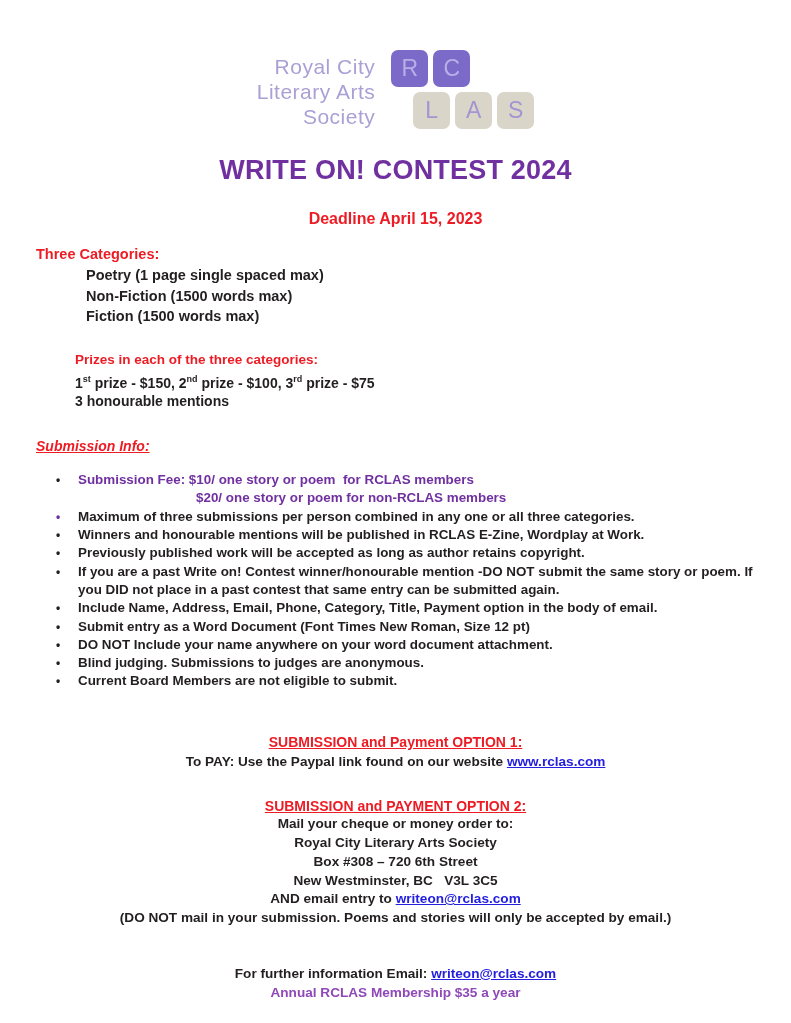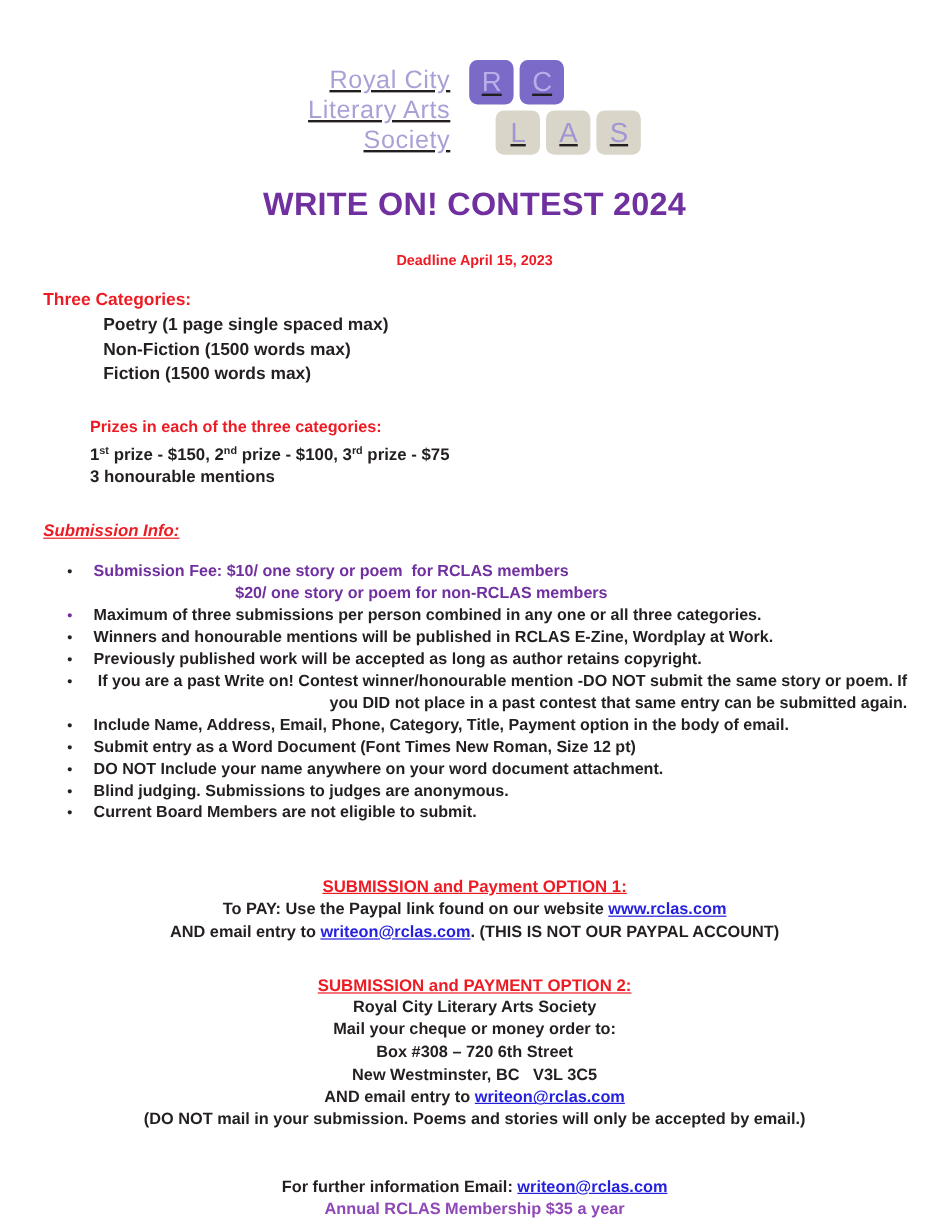--- a/index.html
+++ b/index.html
@@ -6,27 +6,27 @@
   html, body { background: #ffffff; }
   body {
     width: 791px; height: 1023px;
     font-family: "Liberation Sans", sans-serif;
     font-weight: 700;
     color: var(--text_black, #231f20);
     overflow: hidden;
     position: relative;
   }
   .c-purple { color: var(--purple, #7030a0); }
-  .c-black  { color: var(--text_black, #231f20); text-align: right; }
+  .c-black  { color: var(--text_black, #231f20); }
   .pre { white-space: pre-wrap; }
 
   
   .logo-row {
     display: flex; justify-content: center; align-items: flex-start;
-    padding-top: 50px; gap: 16px; text-decoration: underline;
+    padding-top: 50px; gap: 16px;
   }
   .wordmark {
     text-align: right;
     font-weight: 400;
     font-size: 21px; line-height: 25px;
     letter-spacing: 0.5px;
     color: var(--logo_lavender, #aba0d6);
     padding-top: 4px;
   }
   .tiles { display: flex; flex-direction: column; gap: 5px; }
@@ -44,21 +44,21 @@
   .title {
     margin-top: 26px;
     text-align: center;
     font-size: 27px;
     letter-spacing: 0.2px;
     color: var(--purple, #7030a0);
   }
   .deadline {
     margin-top: 24px;
     text-align: center;
-    font-size: 12px;
+    font-size: 16px;
     color: var(--red, #ed1c24);
   }
 
   
   .categories { margin: 18px 0 0 36px; font-size: 14.5px; }
   .categories .heading { color: var(--red, #ed1c24); margin-bottom: 3px; }
   .cat-item { margin-left: 50px; line-height: 20.5px; }
 
   
   .prizes { margin: 25px 16px 0 75px; font-size: 13.5px; }
@@ -182,28 +182,27 @@
     </div>
     <div class="bullet-row">
       <span class="dot black">•</span>
       <span class="btext c-black">Current Board Members are not eligible to submit.</span>
     </div>
   </div>
 
 <div class="option option1">
   <div class="heading">SUBMISSION and Payment OPTION 1:</div>
   <div><span>To PAY: Use the Paypal link found on our website </span><a class="doc-link">www.rclas.com</a></div>
-  <div><span>AND email entry to </span><a class="doc-link">writeon@rclas.com</a><span>. (THIS IS NOT OUR PAYPAL ACCOUNT)</span></div>
 </div>
 
 <div class="option option2">
   <div class="heading">SUBMISSION and PAYMENT OPTION 2:</div>
   <div>
+      <div class="pre">Mail your cheque or money order to:</div>
       <div class="pre">Royal City Literary Arts Society</div>
-      <div class="pre">Mail your cheque or money order to:</div>
       <div class="pre">Box #308 – 720 6th Street</div>
       <div class="pre">New Westminster, BC   V3L 3C5</div>
     </div>
   <div><span>AND email entry to </span><a class="doc-link">writeon@rclas.com</a></div>
   <div>(DO NOT mail in your submission. Poems and stories will only be accepted by email.)</div>
 </div>
 
 <div class="footer">
   <div><span>For further information Email: </span><a class="doc-link">writeon@rclas.com</a></div>
   <div class="membership">Annual RCLAS Membership $35 a year</div>

